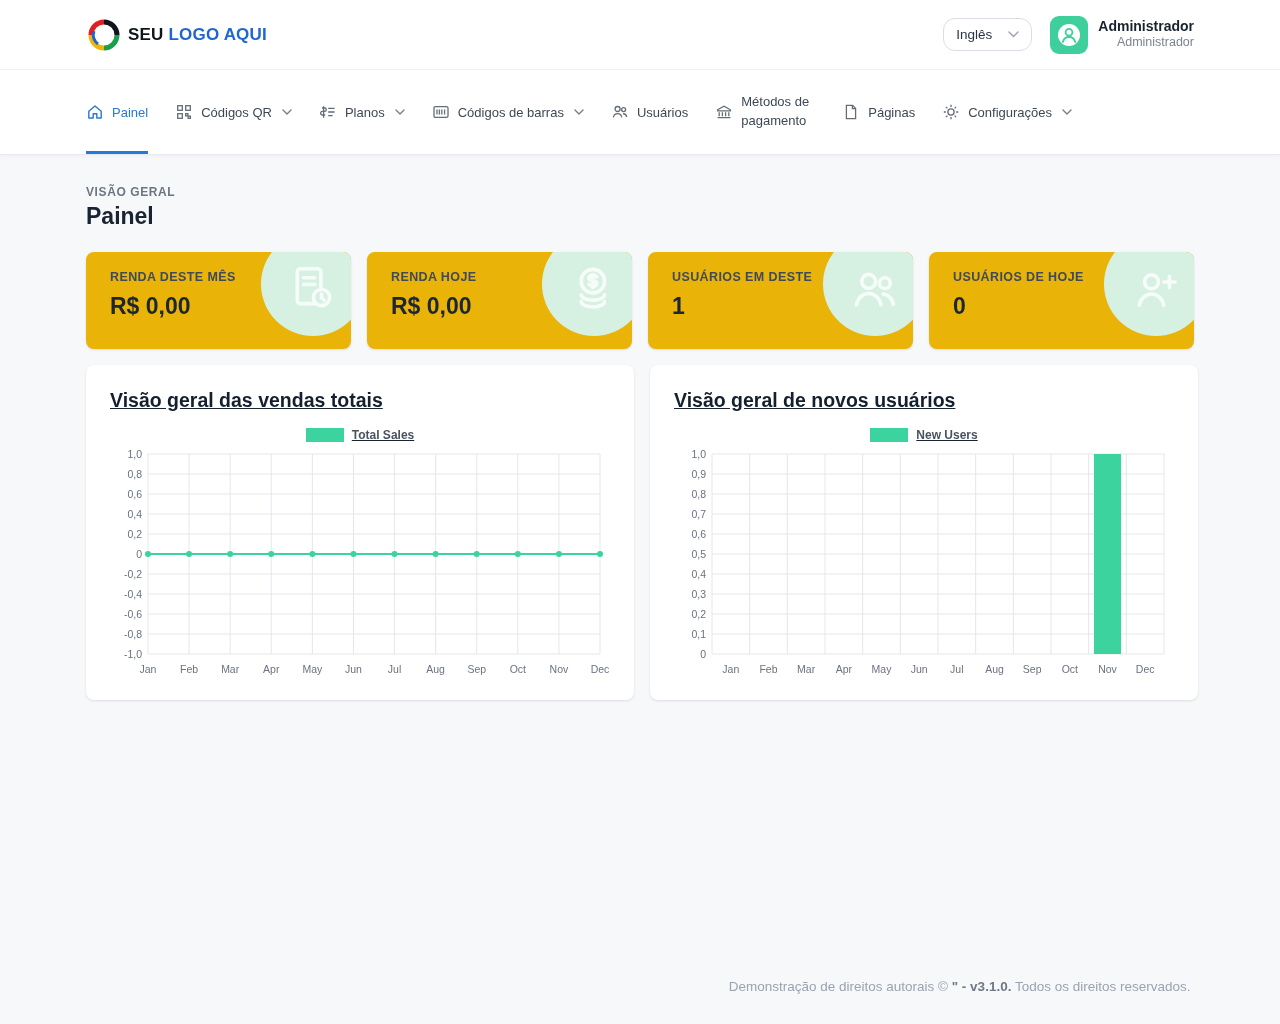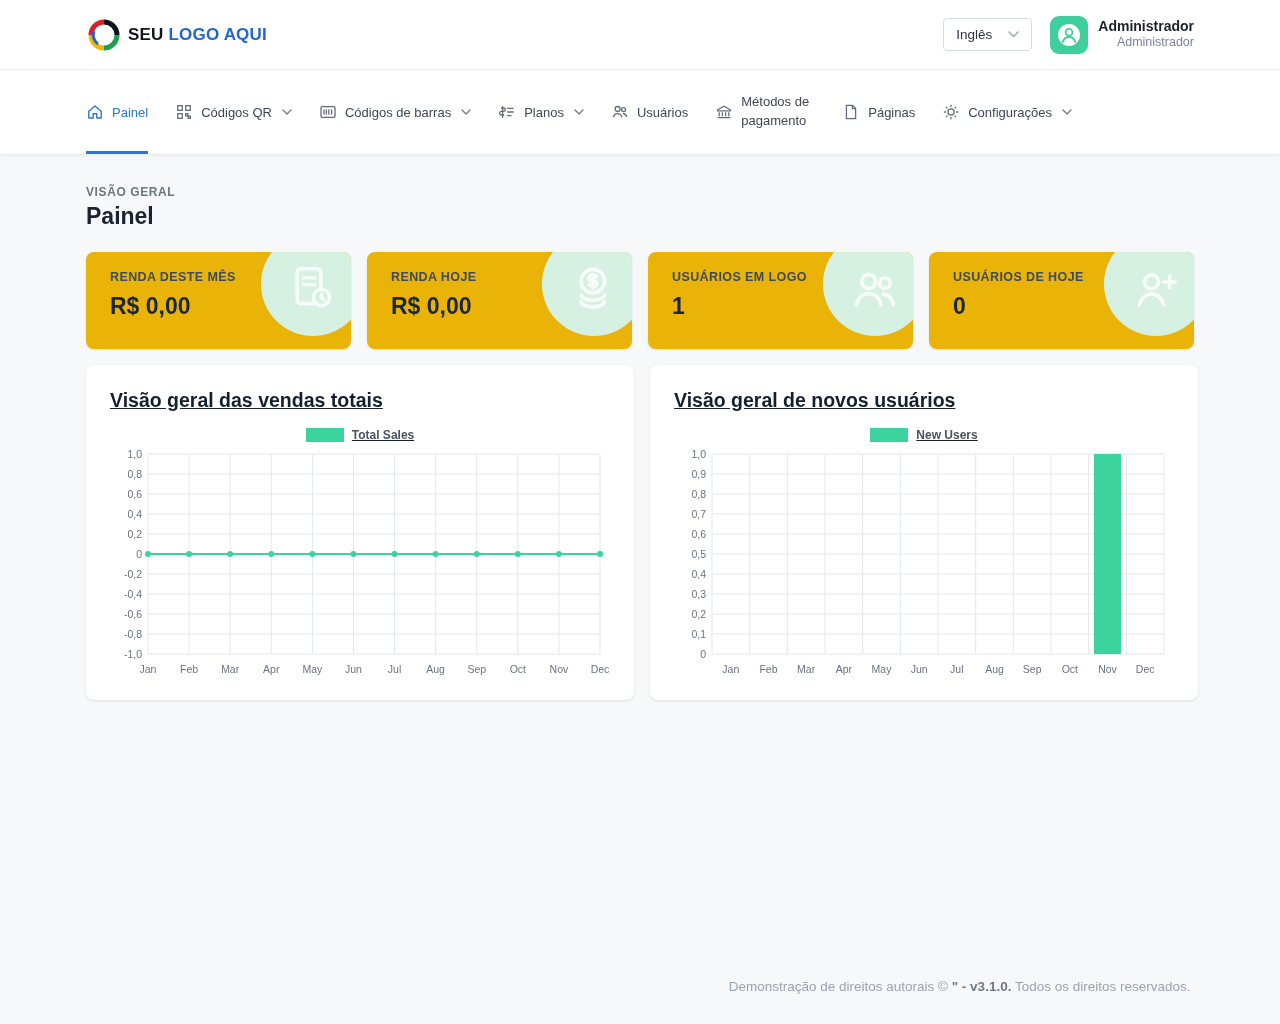--- a/index.html
+++ b/index.html
@@ -24,21 +24,21 @@
     width: 1108px; margin: 0 auto; height: 100%;
     display: flex; align-items: center; justify-content: space-between;
   }
   .logo { display: flex; align-items: center; gap: 6px; cursor: pointer; }
   .logo-text { font-size: 17px; font-weight: 700; letter-spacing: .2px; }
   .logo-text .p1 { color: #10151c; }
   .logo-text .p2 { color: #1f66d1; }
   .top-right { display: flex; align-items: center; gap: 18px; }
   .lang-select {
     display: flex; align-items: center; gap: 14px;
-    border: 1px solid #d9dee4; border-radius: 4px;
+    border: 1px solid #d9dee4; border-radius: 12px;
     background: #fff; padding: 8px 12px;
     font-size: 13.5px; color: #2a3442; cursor: pointer;
   }
   .user-chip { display: flex; align-items: center; gap: 10px; cursor: pointer; }
   .avatar {
     width: 38px; height: 38px; border-radius: 9px;
     background: #3fcf9c; display: flex; align-items: center; justify-content: center;
   }
   .user-meta { display: flex; flex-direction: column; line-height: 1.25; align-items: flex-end; }
   .user-name { font-size: 14px; font-weight: 700; color: #18222e; }
@@ -203,40 +203,40 @@
       <span class="chev">
         <svg width="10" height="6" viewBox="0 0 10 6" fill="none">
             <path d="M1 1l4 4 4-4" stroke="currentColor" stroke-width="1.4" stroke-linecap="round" stroke-linejoin="round"></path>
           </svg>
       </span>
     </a>
 
     <a class="nav-item">
       <span class="nav-icon">
         <svg width="18" height="18" viewBox="0 0 18 18" fill="none" stroke="currentColor" stroke-width="1.3">
-            <rect x="2" y="3.6" width="14" height="10.8" rx="1.4"></rect>
-            <path d="M5 6.4v5.2M7.4 6.4v5.2M9.8 6.4v5.2M12.6 6.4v5.2"></path>
-          </svg>
-      </span>
-      <span class="nav-label">Códigos de barras</span>
+            <path d="M4.6 3.2v11.6M3 5h2.6a1.7 1.7 0 0 1 0 3.4H3.4a1.8 1.8 0 0 0 0 3.6H6.2"></path>
+            <path d="M9.2 5.4h6.4M9.2 9h6.4M9.2 12.6h4.4"></path>
+          </svg>
+      </span>
+      <span class="nav-label">Planos</span>
       <span class="chev">
         <svg width="10" height="6" viewBox="0 0 10 6" fill="none">
             <path d="M1 1l4 4 4-4" stroke="currentColor" stroke-width="1.4" stroke-linecap="round" stroke-linejoin="round"></path>
           </svg>
       </span>
     </a>
 
     <a class="nav-item">
       <span class="nav-icon">
         <svg width="18" height="18" viewBox="0 0 18 18" fill="none" stroke="currentColor" stroke-width="1.3">
-            <path d="M4.6 3.2v11.6M3 5h2.6a1.7 1.7 0 0 1 0 3.4H3.4a1.8 1.8 0 0 0 0 3.6H6.2"></path>
-            <path d="M9.2 5.4h6.4M9.2 9h6.4M9.2 12.6h4.4"></path>
-          </svg>
-      </span>
-      <span class="nav-label">Planos</span>
+            <rect x="2" y="3.6" width="14" height="10.8" rx="1.4"></rect>
+            <path d="M5 6.4v5.2M7.4 6.4v5.2M9.8 6.4v5.2M12.6 6.4v5.2"></path>
+          </svg>
+      </span>
+      <span class="nav-label">Códigos de barras</span>
       <span class="chev">
         <svg width="10" height="6" viewBox="0 0 10 6" fill="none">
             <path d="M1 1l4 4 4-4" stroke="currentColor" stroke-width="1.4" stroke-linecap="round" stroke-linejoin="round"></path>
           </svg>
       </span>
     </a>
 
     <a class="nav-item">
       <span class="nav-icon">
         <svg width="18" height="18" viewBox="0 0 18 18" fill="none" stroke="currentColor" stroke-width="1.3">
@@ -315,21 +315,21 @@
         <div class="stat-bubble">
           <svg width="54" height="54" viewBox="0 0 24 24" fill="none" stroke="#ffffff" stroke-width="1.6" stroke-linecap="round">
             <circle cx="11.5" cy="8.5" r="5.2"></circle>
             <path d="M11.5 5.6v5.8M9.8 10c.4.5 1 .8 1.7.8 1 0 1.8-.6 1.8-1.3s-.8-1.2-1.8-1.2-1.8-.5-1.8-1.2.8-1.3 1.8-1.3c.7 0 1.3.3 1.7.8"></path>
             <path d="M6.3 14.6c0 1.3 2.3 2.4 5.2 2.4s5.2-1.1 5.2-2.4M6.3 17.6c0 1.3 2.3 2.4 5.2 2.4s5.2-1.1 5.2-2.4"></path>
           </svg>
         </div>
       </div>
 
       <div class="stat-card">
-        <div class="stat-label">USUÁRIOS EM LOGO</div>
+        <div class="stat-label">USUÁRIOS EM DESTE</div>
         <div class="stat-value">1</div>
         <div class="stat-bubble">
           <svg width="54" height="54" viewBox="0 0 24 24" fill="none" stroke="#ffffff" stroke-width="1.6" stroke-linecap="round">
             <circle cx="9.2" cy="8.6" r="3.1"></circle>
             <path d="M3.8 19c.5-2.9 2.7-5 5.4-5s4.9 2.1 5.4 5"></path>
             <circle cx="16.4" cy="9.4" r="2.4"></circle>
             <path d="M15.6 14.2c2.4.4 4.1 2.2 4.5 4.6"></path>
           </svg>
         </div>
       </div>

